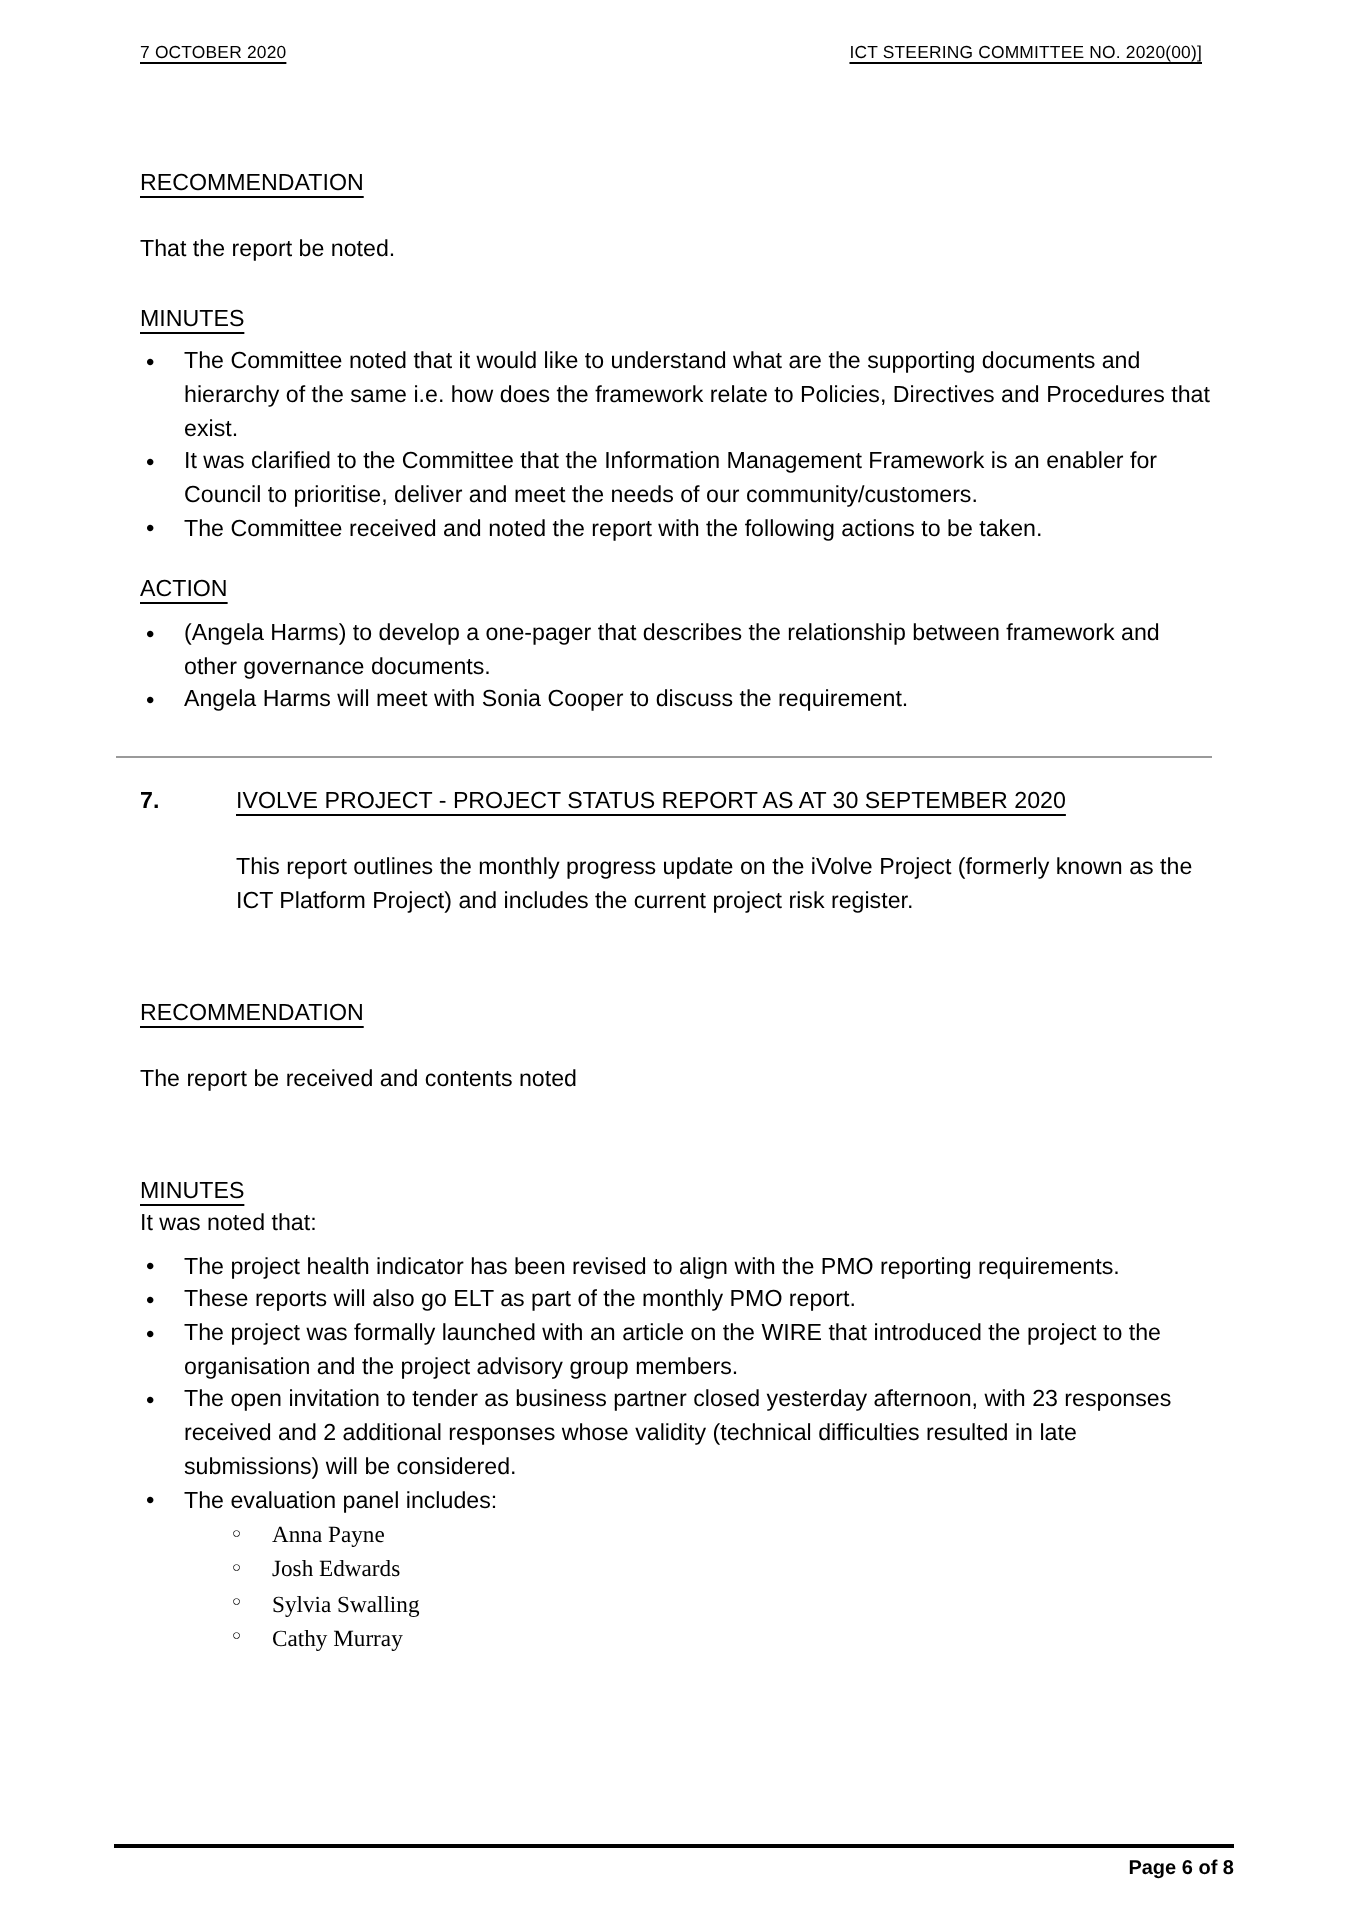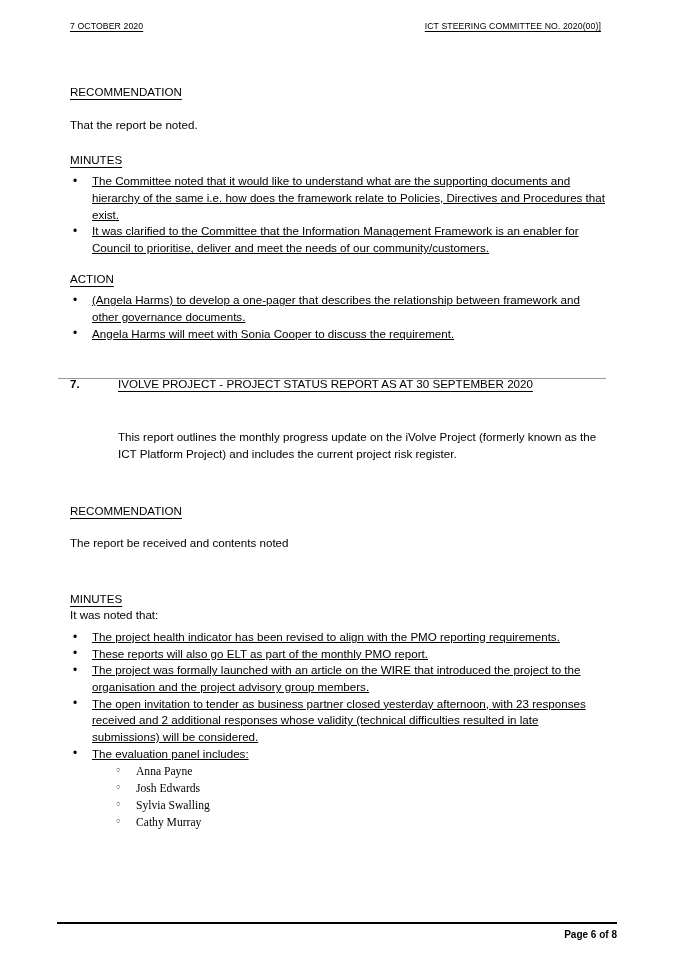--- a/index.html
+++ b/index.html
@@ -75,21 +75,20 @@
     list-style: none;
     margin: 0;
     padding: 0;
   }
   ul.bullets > li {
     position: relative;
     padding-left: 22px;
     font-size: 11.6px;
     line-height: 1.44;
     margin-bottom: 0px;
-    text-decoration: underline;
   }
   ul.bullets > li::before {
     content: "\2022";
     position: absolute;
     left: 3px;
     top: -0.5px;
     font-size: 12px;
     line-height: 1.44;
   }
 
@@ -140,21 +139,20 @@
     font-size: 11.6px;
     font-weight: normal;
     line-height: 1.38;
     text-decoration: underline;
     text-underline-offset: 2.5px;
   }
   .agenda-body {
     margin-left: 48px;
     font-size: 11.6px;
     line-height: 1.44;
-    margin-top: 20px;
   }
 
   
   .footer-rule {
     position: absolute;
     left: 57px;
     top: 922px;
     width: 560px;
     height: 2px;
     background: #000000;
@@ -183,20 +181,21 @@
 
     <p class="section-label">RECOMMENDATION</p>
     <div class="gap-17"></div>
     <p class="para">That the report be noted.</p>
     <div class="gap-19"></div>
     <p class="section-label">MINUTES</p>
     <div class="gap-6"></div>
     <ul class="bullets">
       <li>The Committee noted that it would like to understand what are the supporting documents and hierarchy of the same i.e. how does the framework relate to Policies, Directives and Procedures that exist.</li>
       <li>It was clarified to the Committee that the Information Management Framework is an enabler for Council to prioritise, deliver and meet the needs of our community/customers.</li>
+      <li>The Committee received and noted the report with the following actions to be taken.</li>
     </ul>
 
     <div class="gap-14"></div>
     <p class="section-label">ACTION</p>
     <div class="gap-6"></div>
     <ul class="bullets">
       <li>(Angela Harms) to develop a one-pager that describes the relationship between framework and other governance documents.</li>
       <li>Angela Harms will meet with Sonia Cooper to discuss the requirement.</li>
     </ul>
 

